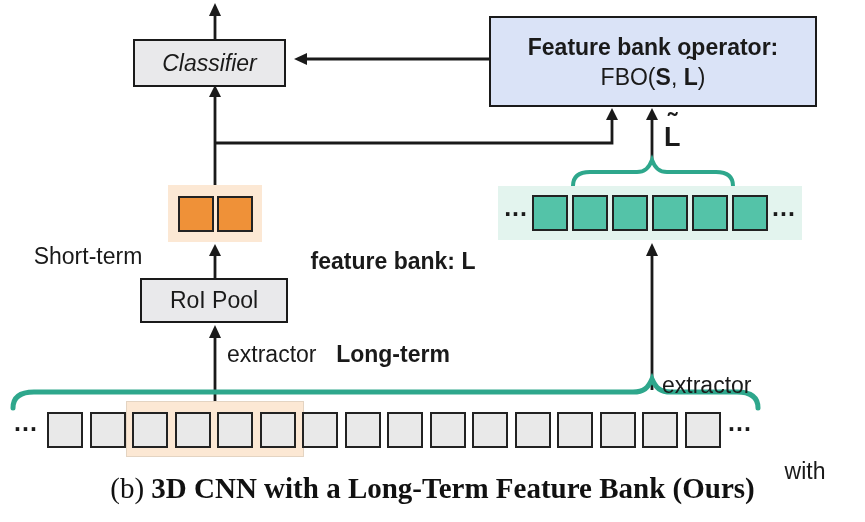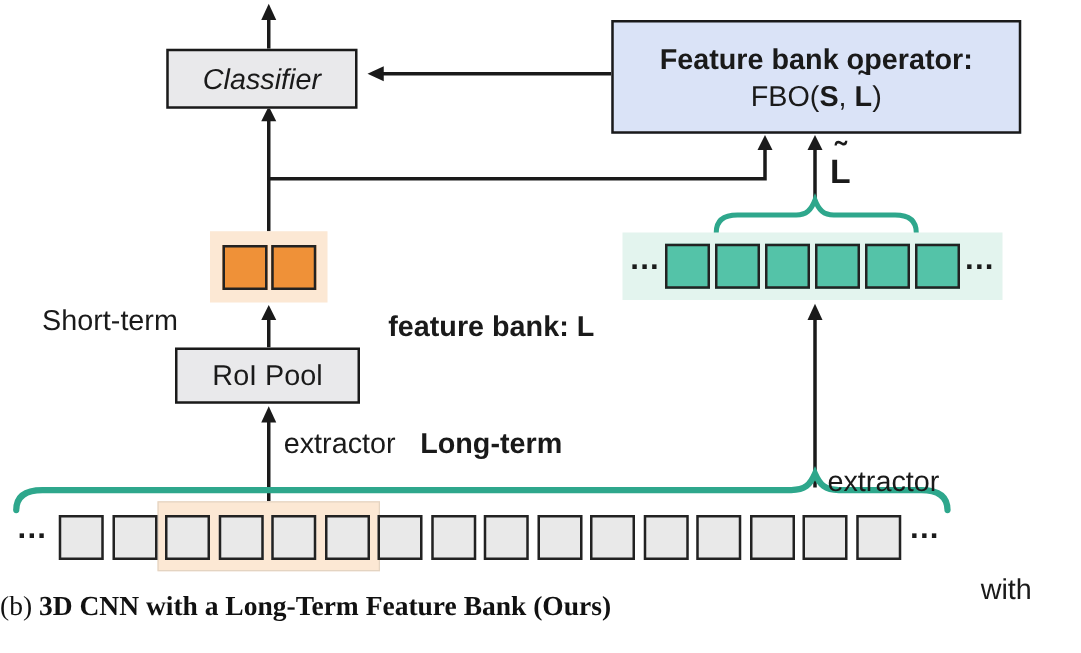--- a/index.html
+++ b/index.html
@@ -22,22 +22,22 @@
   .sq{display:inline-block;width:36px;height:36px;border:2px solid #222;box-sizing:border-box;}
   .sq-orange{background:#ef9138;}
   .sq-teal{background:#54c3a8;}
   .sq-frame{background:#e9e9e9;border:2.5px solid #222;}
   .dots{font-weight:bold;font-size:25px;letter-spacing:1px;transform:translateY(-6px);}
   .frames-row{position:absolute;display:flex;gap:6.5px;}
   .frame-highlight{position:absolute;background:#fce8d4;border:1px solid #e4d4c2;box-sizing:border-box;}
   .tilde-wrap{position:relative;display:inline-block;}
   .tilde{position:absolute;left:50%;top:-0.52em;transform:translateX(-50%);}
   .l-tilde-label{position:absolute;font-size:27px;font-weight:bold;}
-  .caption{position:absolute;left:0;top:472px;width:865px;
-           font-family:"Liberation Serif", serif;font-size:22px;color:#111;}
+  .caption{position:absolute;left:0;top:472px;width:865px;text-align:center;
+           font-family:"Liberation Serif", serif;font-size:29px;color:#111;}
 </style>
 </head>
 <body>
 
 <div class="canvas">
 
   <svg class="connectors" viewBox="0 0 865 522" xmlns="http://www.w3.org/2000/svg">
 
     <line x1="215" y1="39" x2="215" y2="12" stroke="#1a1a1a" stroke-width="2.8"></line>
     <polygon points="215,3 209,16 221,16" fill="#1a1a1a"></polygon>

